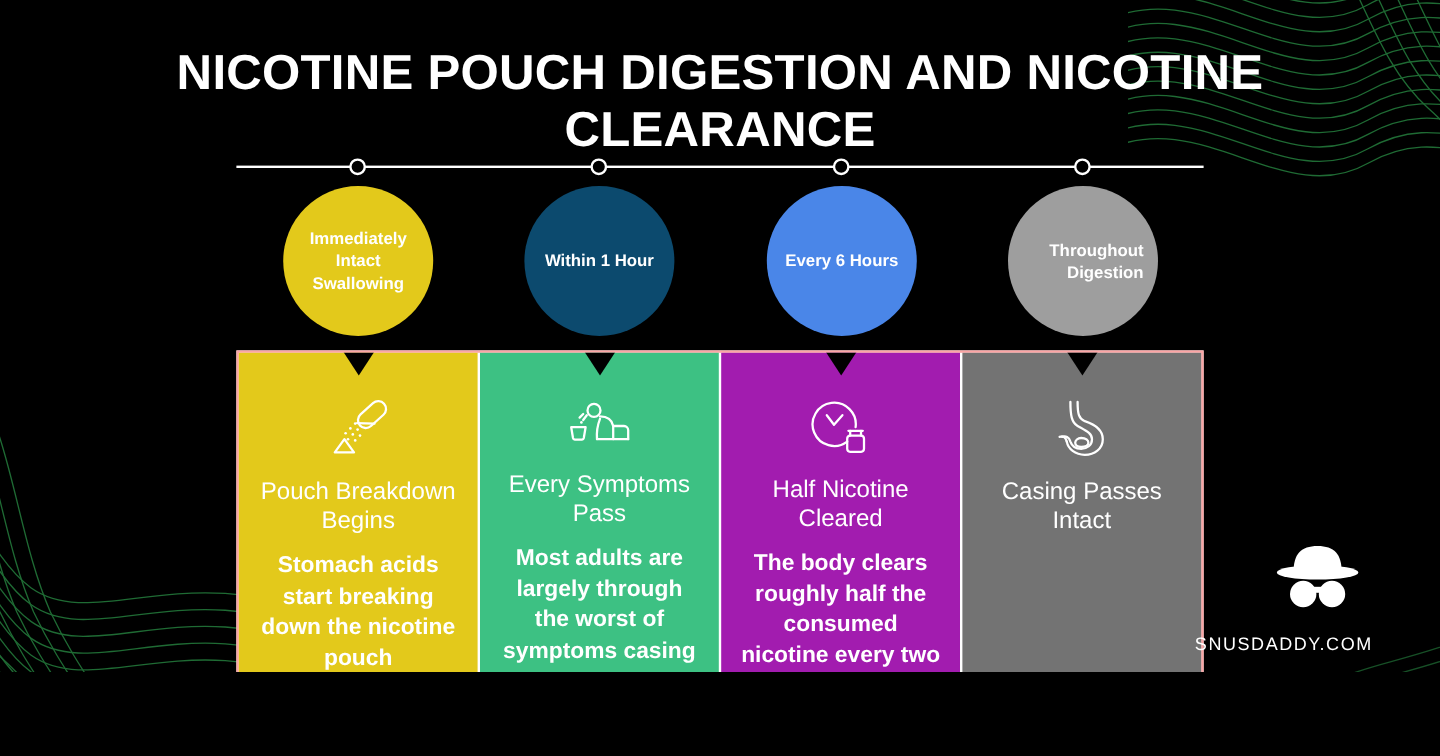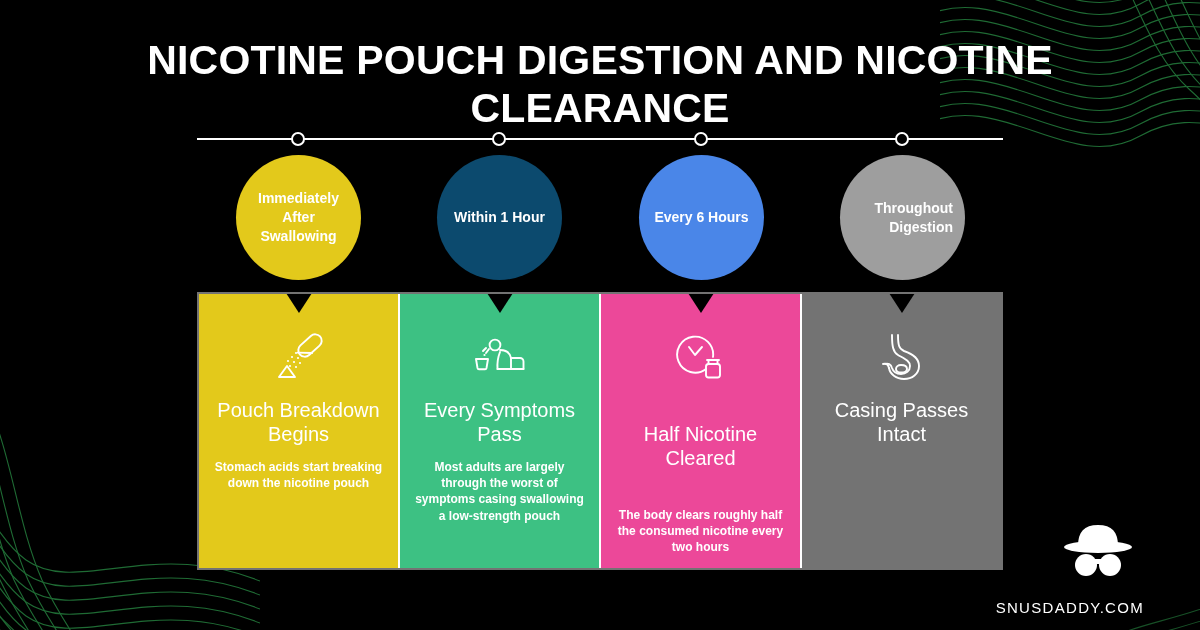--- a/index.html
+++ b/index.html
@@ -3,21 +3,21 @@
 <meta charset="utf-8">
 <style>
   * { margin:0; padding:0; box-sizing:border-box; }
   html,body{ width:1200px; height:630px; }
   body{
     background:#000000;
     font-family:"Liberation Sans", sans-serif;
     overflow:hidden;
     position:relative;
   }
-  #stage{ position:relative; width:1200px; height:630px; overflow:hidden; }
+  #stage{ position:relative; width:1200px; height:560px; overflow:hidden; }
 
   .deco{ position:absolute; pointer-events:none; }
   #deco-tr{ top:-40px; right:-60px; width:320px; height:260px; }
   #deco-bl{ bottom:-30px; left:-70px; width:330px; height:250px; }
   #deco-br{ bottom:-20px; right:-40px; width:200px; height:150px; opacity:.75; }
 
   
   #title{
     position:absolute; top:36px; left:130px; width:940px;
     text-align:center; color:#ffffff;
@@ -43,42 +43,42 @@
     display:flex; align-items:center; justify-content:center;
     text-align:center;
     color:#ffffff; font-size:14px; font-weight:bold; line-height:1.35;
     padding:0 12px;
   }
 
   
   #panels{
     position:absolute; top:292px; left:197px; width:806px; height:278px;
     display:flex; background:#ffffff; gap:2px;
-    border:2px solid #737373;
+    border:2px solid #fca5a5;
   }
   .panel{
     position:relative; flex:1;
     display:flex; flex-direction:column; align-items:center;
     padding:38px 14px 0 14px;
     overflow:hidden;
   }
   .notch{
     position:absolute; top:-1px; left:50%; transform:translateX(-50%);
     width:0; height:0;
     border-left:13px solid transparent;
     border-right:13px solid transparent;
     border-top:20px solid #000000;
   }
   .panel-icon{ height:50px; margin-bottom:16px; display:flex; align-items:center; justify-content:center; }
   .panel-head{
     color:#ffffff; font-size:20px; font-weight:normal; line-height:1.2;
     text-align:center; margin-bottom:13px;
   }
   .panel-body{
-    color:#ffffff; font-size:12px; font-weight:bold; line-height:1.35;
+    color:#ffffff; font-size:19px; font-weight:bold; line-height:1.35;
     text-align:center;
   }
 
   
   #brand{ position:absolute; right:54px; bottom:52px; width:96px; height:58px; }
   #brand-text{
     position:absolute; right:56px; bottom:14px;
     color:#ffffff; font-size:15px; letter-spacing:1.3px;
   }
 </style>
@@ -144,21 +144,21 @@
   <div id="title">NICOTINE POUCH DIGESTION AND NICOTINE CLEARANCE</div>
 
   <div id="timeline">
     <div class="tl-dot" style="left:101px;"></div>
     <div class="tl-dot" style="left:302px;"></div>
     <div class="tl-dot" style="left:504px;"></div>
     <div class="tl-dot" style="left:705px;"></div>
   </div>
 
   <div class="circle" style="left:236px; background:#E3C91B;">
-    <span>Immediately After Swallowing</span>
+    <span>Immediately Intact Swallowing</span>
   </div>
   <div class="circle" style="left:437px; background:#0c4a6e;">
     <span>Within 1 Hour</span>
   </div>
   <div class="circle" style="left:639px; background:#4A86E8;">
     <span>Every 6 Hours</span>
   </div>
   <div class="circle" style="left:840px; background:#9E9E9E;text-align:right;">
     <span>Throughout Digestion</span>
   </div>
@@ -198,21 +198,21 @@
           <path d="M16 14 L13 18"></path>
           <path d="M13 13 L10 16"></path>
           <circle cx="11.5" cy="20" r="1.1" fill="#fff" stroke="none"></circle>
           <path d="M3 24 L15 24 L13.5 33 A1.6 1.6 0 0 1 12 34.3 L6 34.3 A1.6 1.6 0 0 1 4.5 33 Z"></path>
         </svg>
       </div>
       <div class="panel-head">Every Symptoms Pass</div>
       <div class="panel-body">Most adults are largely through the worst of symptoms casing swallowing a low-strength pouch</div>
     </div>
 
-    <div class="panel" style="background:#ec4899;gap:24px;">
+    <div class="panel" style="background:#a21caf;">
       <div class="notch"></div>
       <div class="panel-icon">
         <svg width="52" height="48" viewBox="0 0 52 48" fill="none" stroke="#ffffff" stroke-width="1.9" stroke-linecap="round" stroke-linejoin="round">
           <path d="M38 24 A18 18 0 1 0 31 36"></path>
           <path d="M14 14 L20 22 L27 14"></path>
           <path d="M32 27 L44 27"></path>
           <path d="M33.5 31 L42.5 31 A2.6 2.6 0 0 1 45 33.6 L45 42 A2.6 2.6 0 0 1 42.5 44.5 L33.5 44.5 A2.6 2.6 0 0 1 31 42 L31 33.6 A2.6 2.6 0 0 1 33.5 31 Z"></path>
           <path d="M33.5 27 L33.5 31 M42.5 27 L42.5 31"></path>
         </svg>
       </div>

